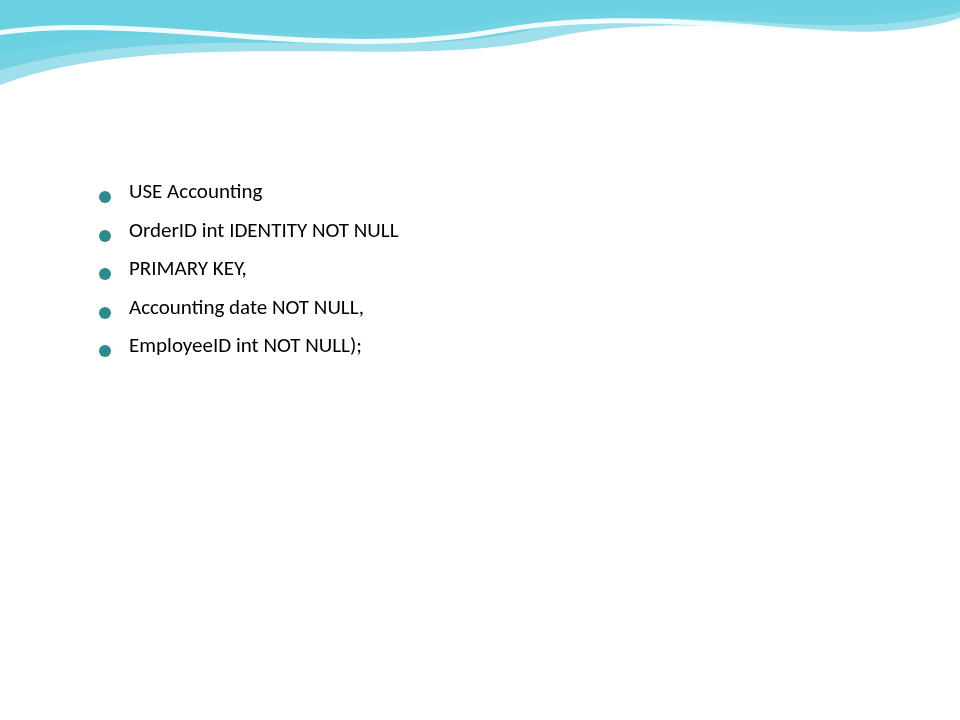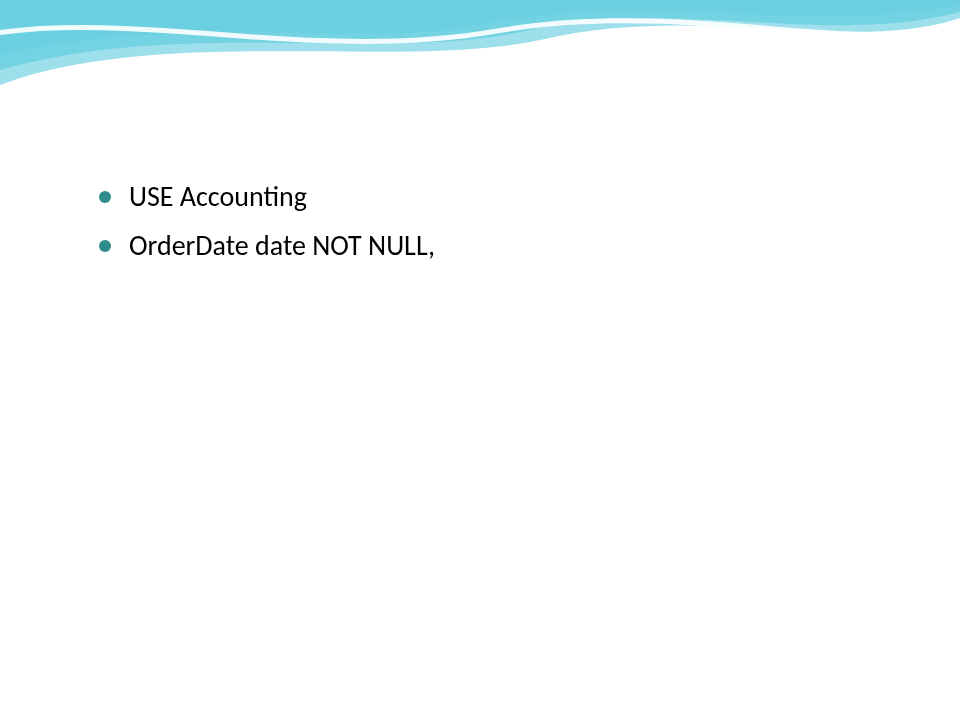--- a/index.html
+++ b/index.html
@@ -22,21 +22,21 @@
     .content {
       position: absolute;
       top: 175px;
       left: 95px;
       right: 80px;
     }
     .bullet-list {
       list-style: none;
     }
     .bullet-item {
-      font-size: 28px;
+      font-size: 21px;
       color: #000000;
       line-height: 1.55;
       padding-left: 34px;
       position: relative;
       margin-bottom: 6px;
     }
     .bullet-item::before {
       content: "";
       position: absolute;
       left: 4px;
@@ -53,15 +53,18 @@
 <svg class="wave-bg" viewBox="0 0 960 180" preserveAspectRatio="none">
   <path d="M 0 0 L 960 0 L 960 5 C 800 35, 650 -10, 480 25 C 350 50, 200 10, 0 55 Z" fill="#b8eaf2" opacity="0.9"></path>
   <path d="M 0 0 L 960 0 L 960 12 C 820 48, 680 -5, 520 32 C 380 62, 180 18, 0 70 Z" fill="#7dd8e8" opacity="0.7"></path>
   <path d="M 0 0 L 960 0 L 960 18 C 850 55, 700 2, 540 40 C 400 70, 160 25, 0 85 Z" fill="#4cc4d9" opacity="0.55"></path>
   <path d="M 0 30 C 150 10, 320 60, 500 28 C 680 -2, 840 50, 960 25 L 960 30 C 840 55, 680 3, 500 33 C 320 65, 150 15, 0 35 Z" fill="#ffffff" opacity="0.9"></path>
 </svg>
 
 <div class="content">
   <ul class="bullet-list">
     <li class="bullet-item">USE Accounting</li>
-    <li class="bullet-item">OrderDate date NOT NULL,</li>
+    <li class="bullet-item">OrderID int IDENTITY NOT NULL</li>
+    <li class="bullet-item">PRIMARY KEY,</li>
+    <li class="bullet-item">Accounting date NOT NULL,</li>
+    <li class="bullet-item">EmployeeID int NOT NULL);</li>
   </ul>
 </div>
 
 </body></html>

